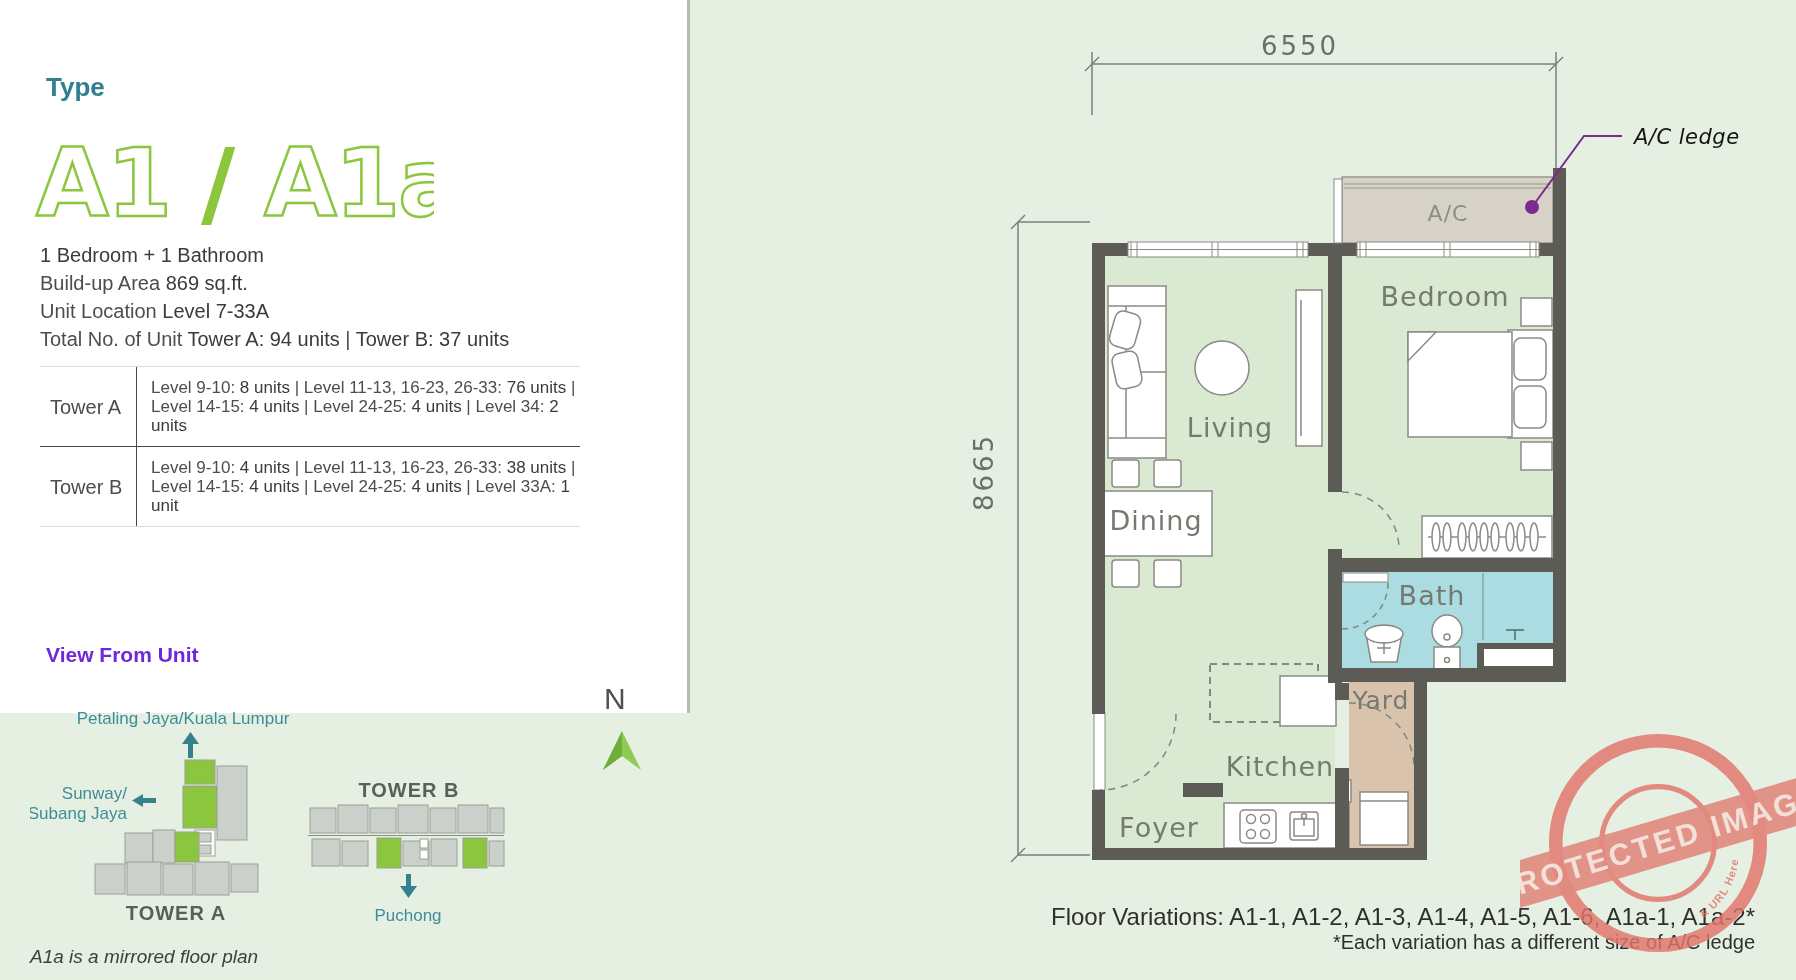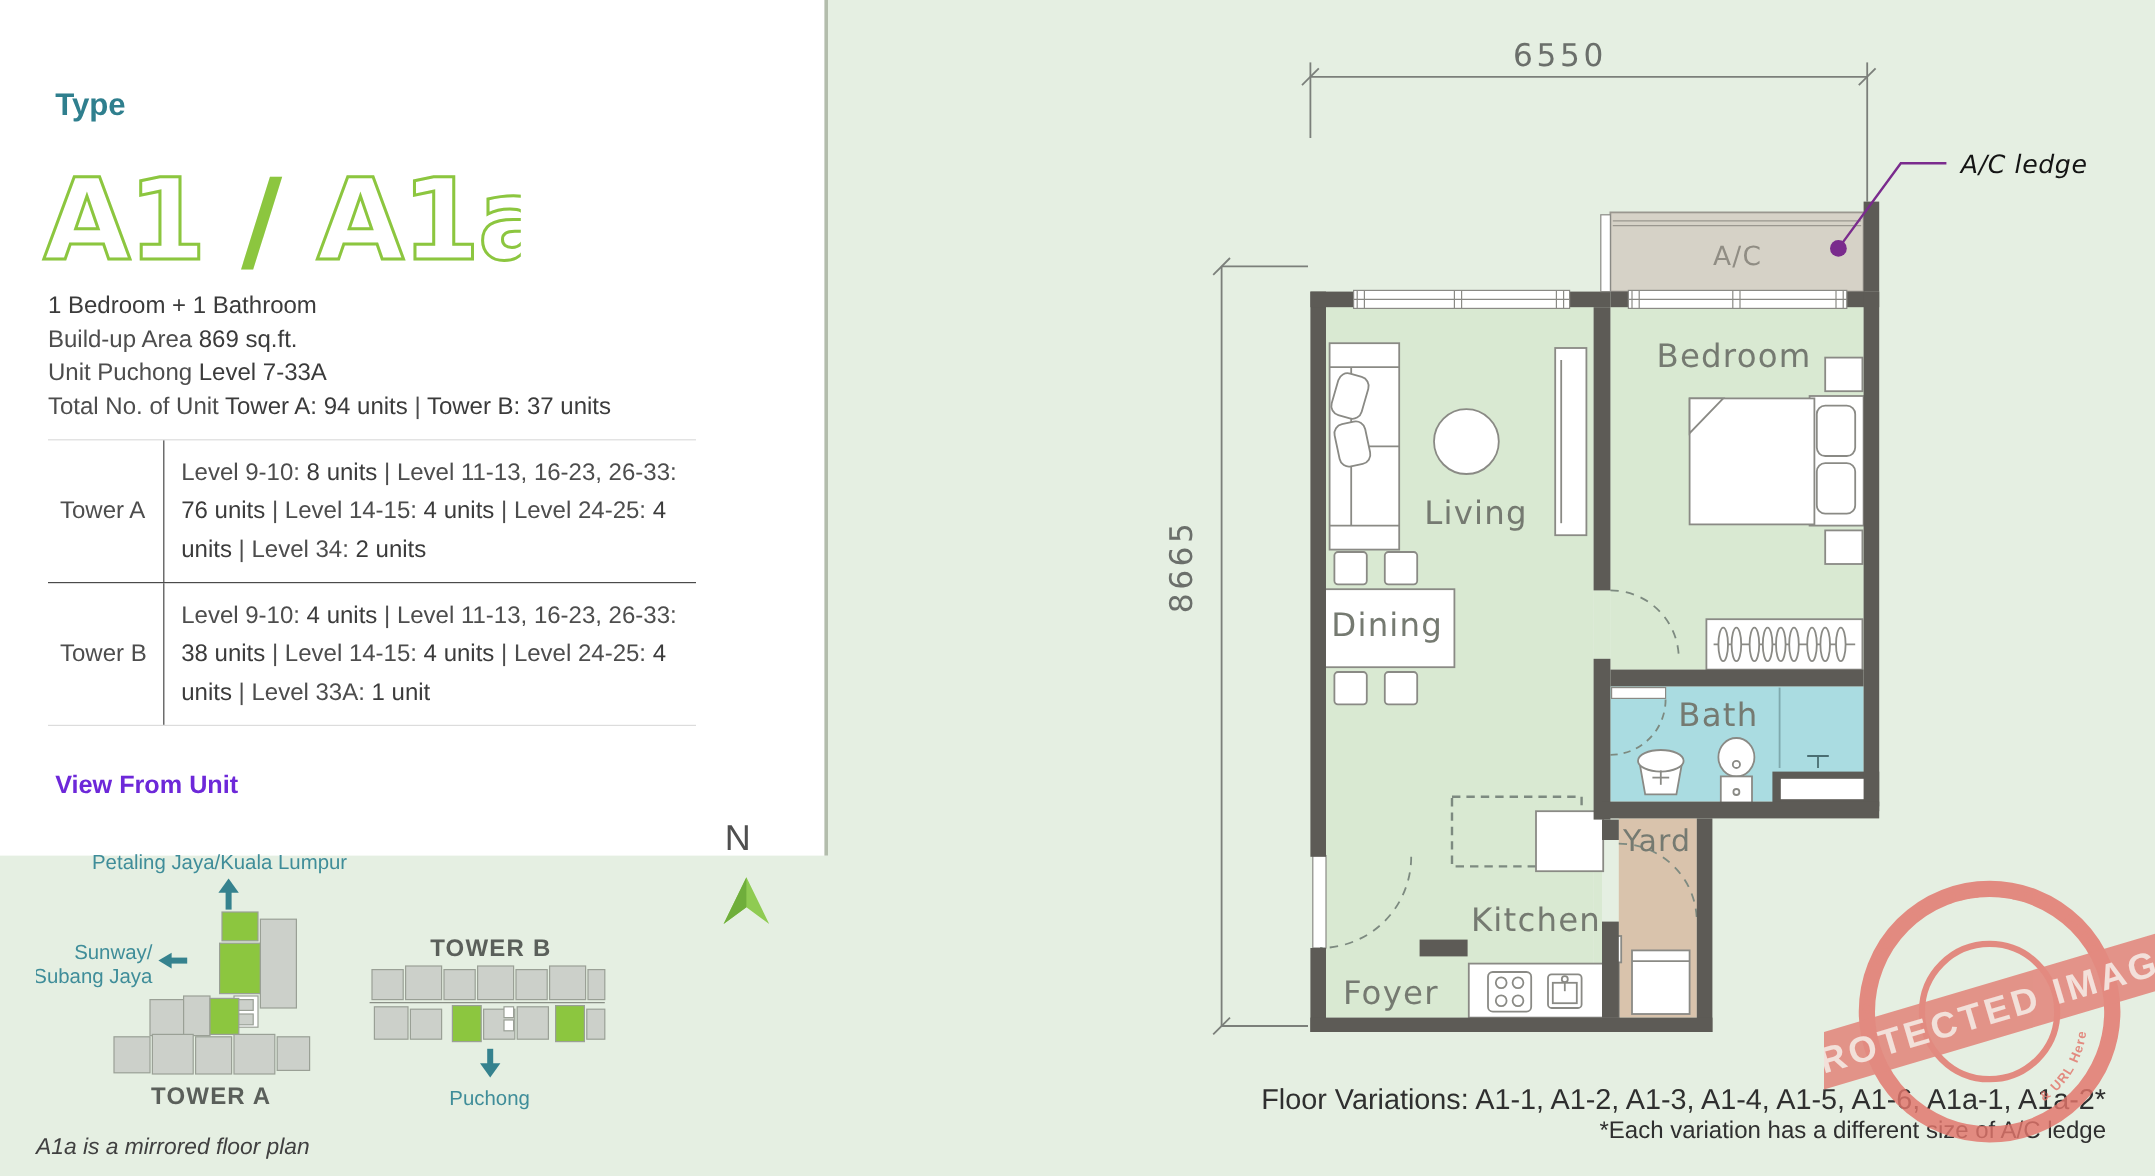--- a/index.html
+++ b/index.html
@@ -9,21 +9,21 @@
   .type-label{position:absolute;left:46px;top:72px;font-size:26px;font-weight:bold;color:#2f7f8e;}
   .code-svg{position:absolute;left:34px;top:134px;}
   .code-svg text{font-family:"DejaVu Sans",sans-serif;font-weight:bold;letter-spacing:-2px;}
   .specs{position:absolute;left:40px;top:241px;font-size:20px;line-height:28px;color:#4d4d4d;white-space:nowrap;}
   .seg{}
   .bold{font-weight:normal;color:#3b3b3b;}
   .unit-table{position:absolute;left:40px;top:366px;width:540px;border-top:1px solid #dcdcdc;border-bottom:1px solid #dcdcdc;}
   .trow{display:flex;align-items:center;}
   .trow+.trow{border-top:1.5px solid #4a4a4a;}
   .tlabel{width:86px;padding-left:10px;font-size:20px;color:#4d4d4d;line-height:26px;}
-  .tdetail{flex:1;border-left:1.5px solid #4a4a4a;padding:11px 0 11px 14px;font-size:20px;line-height:32px;color:#4d4d4d;}
+  .tdetail{flex:1;border-left:1.5px solid #4a4a4a;padding:11px 0 11px 14px;font-size:17px;line-height:19px;color:#4d4d4d;}
   .vfu-title{position:absolute;left:46px;top:643px;font-size:21px;font-weight:bold;color:#6d28d9;}
   .vfu-svg{position:absolute;left:30px;top:590px;}
   .vfu-svg text{font-family:"Liberation Sans",sans-serif;}
   .compass-n{position:absolute;left:604px;top:682px;font-size:30px;color:#4f4f4f;font-family:"Liberation Sans",sans-serif;}
   .compass-svg{position:absolute;left:595px;top:725px;}
   .footnote{position:absolute;left:30px;top:946px;font-size:19px;font-style:italic;color:#404040;}
   
   .plan-svg{position:absolute;left:690px;top:0;}
   .plan-svg text{font-family:"DejaVu Sans",sans-serif;}
   .room-label{fill:#757a71;font-size:27px;letter-spacing:1px;}
@@ -50,21 +50,21 @@
       <text x="2" y="82" font-size="94">
         <tspan fill="none" stroke="#8cc63f" stroke-width="2.5">A1</tspan>
         <tspan fill="#8cc63f" stroke="none">/</tspan>
         <tspan fill="none" stroke="#8cc63f" stroke-width="2.5">A1a</tspan>
       </text>
     </svg>
 
     <div class="specs">
       <div><span class="seg bold">1 Bedroom + 1 Bathroom</span></div>
       <div><span class="seg">Build-up Area </span><span class="seg bold">869 sq.ft.</span></div>
-      <div><span class="seg">Unit Puchong </span><span class="seg bold">Level 7-33A</span></div>
+      <div><span class="seg">Unit Location </span><span class="seg bold">Level 7-33A</span></div>
       <div><span class="seg">Total No. of Unit </span><span class="seg bold">Tower A: 94 units</span><span class="seg">  |  </span><span class="seg bold">Tower B: 37 units</span></div>
     </div>
 
     <div class="unit-table">
       <div class="trow">
         <div class="tlabel">Tower A</div>
         <div class="tdetail"><span class="seg">Level 9-10: </span><span class="seg bold">8 units</span><span class="seg">  |  Level 11-13, 16-23, 26-33: </span><span class="seg bold">76 units</span><span class="seg">  |  Level 14-15: </span><span class="seg bold">4 units</span><span class="seg">  |  Level 24-25: </span><span class="seg bold">4 units</span><span class="seg">  |  Level 34: </span><span class="seg bold">2 units</span></div>
       </div>
       <div class="trow">
         <div class="tlabel">Tower B</div>

